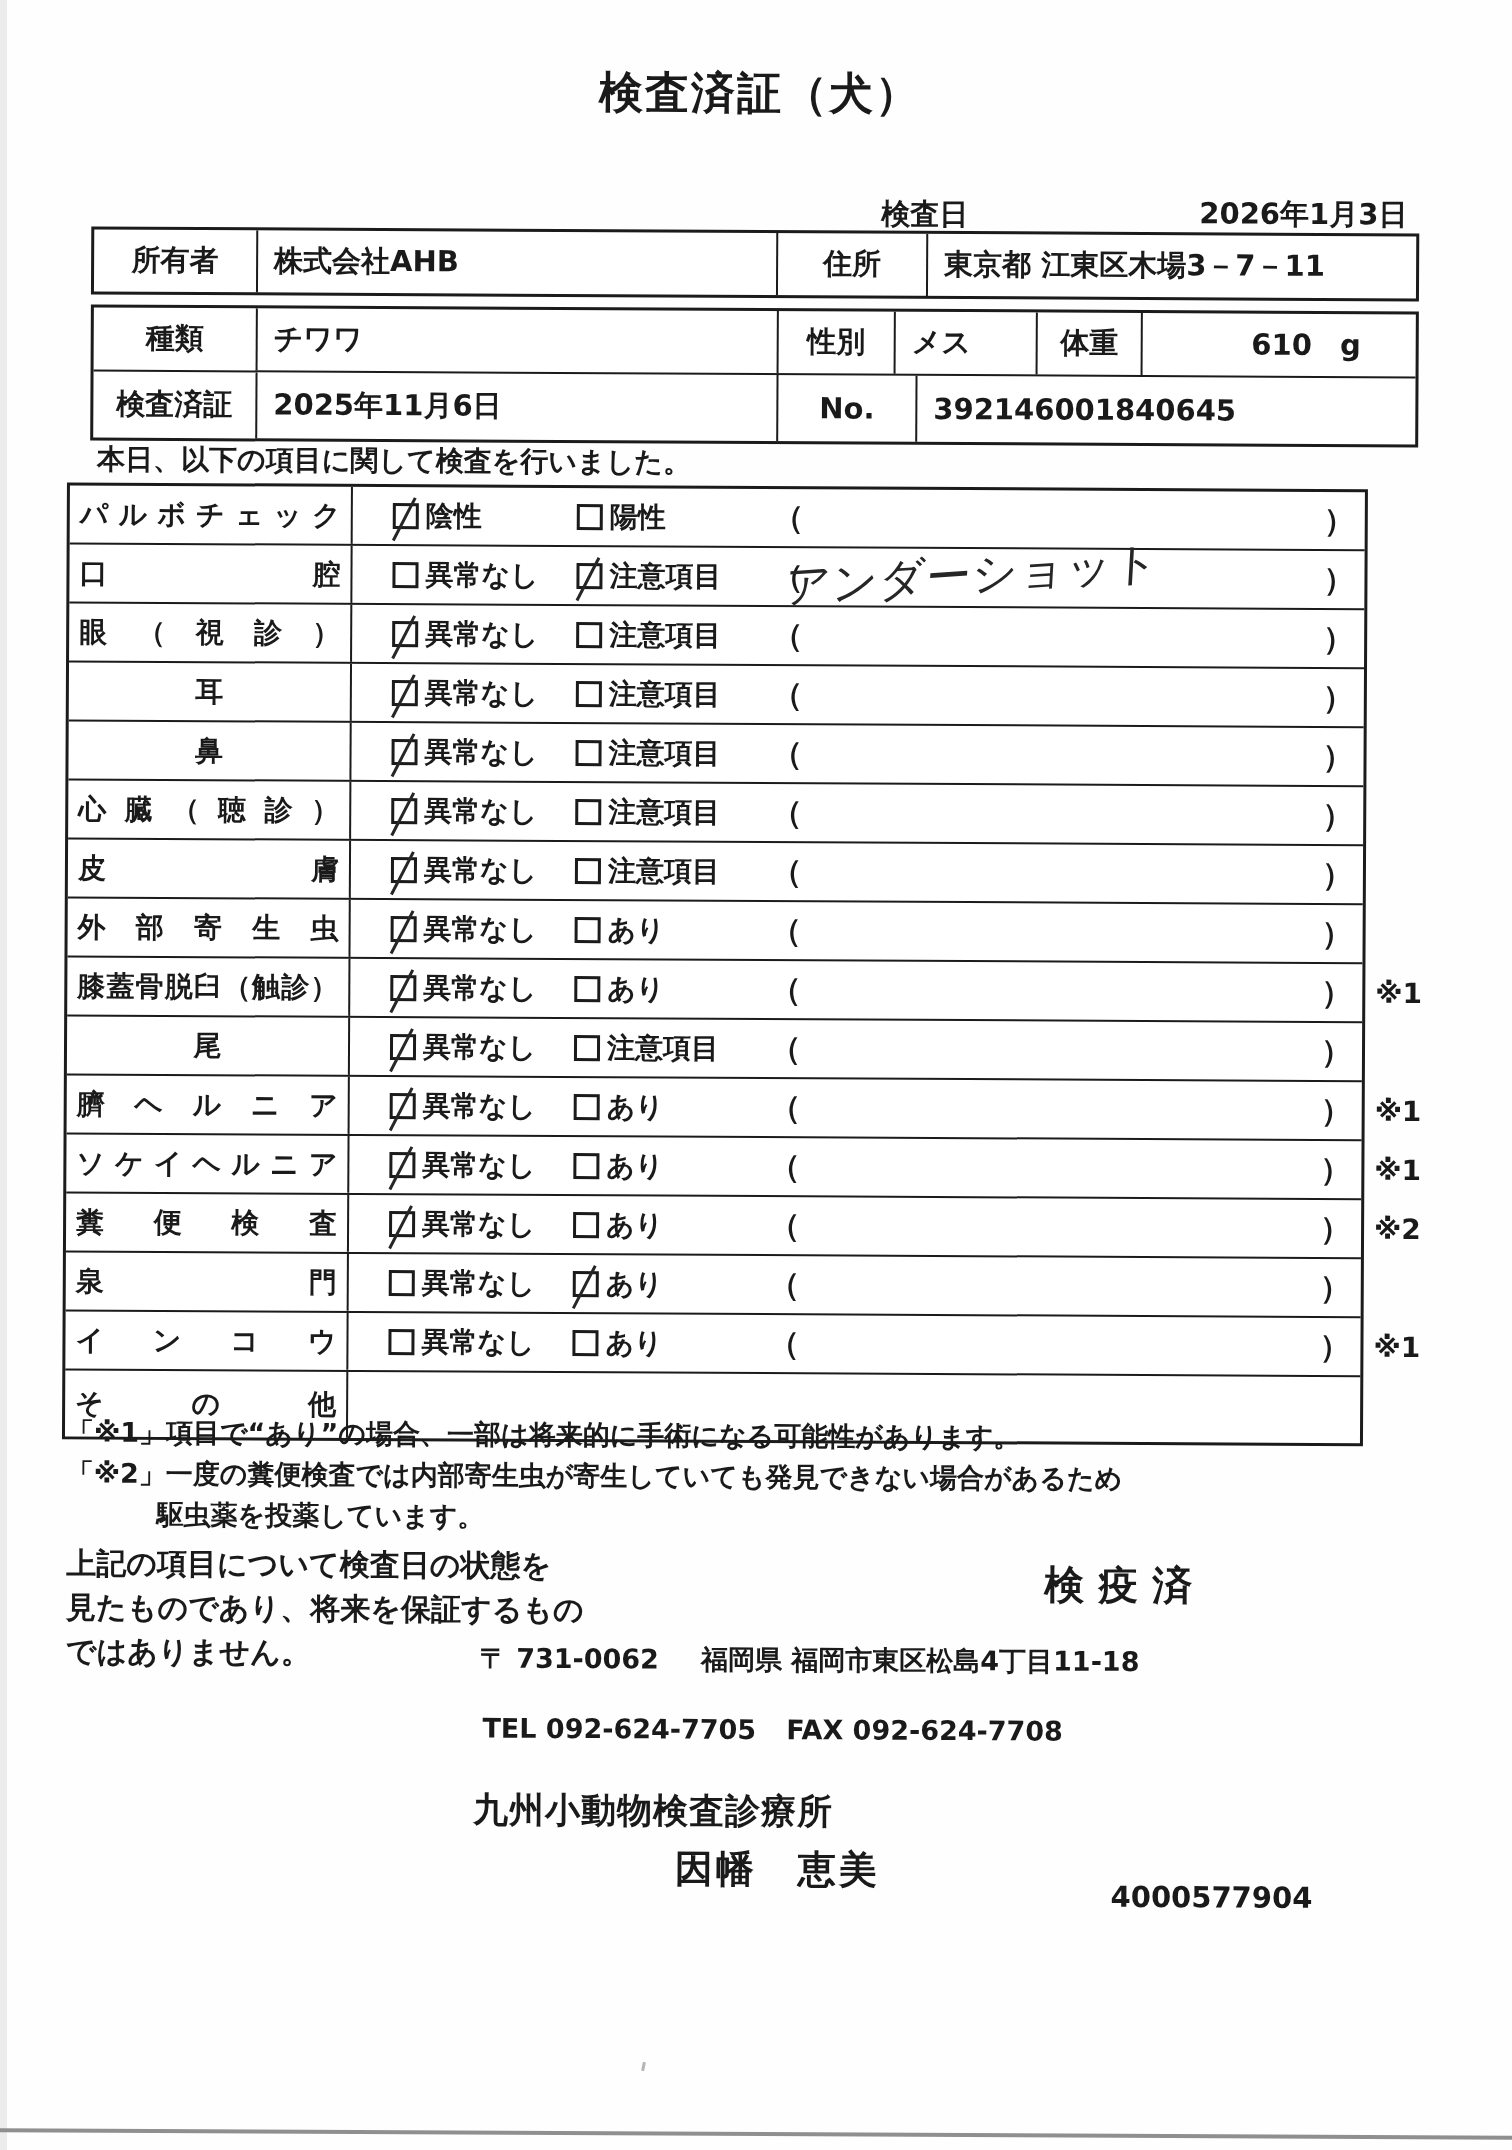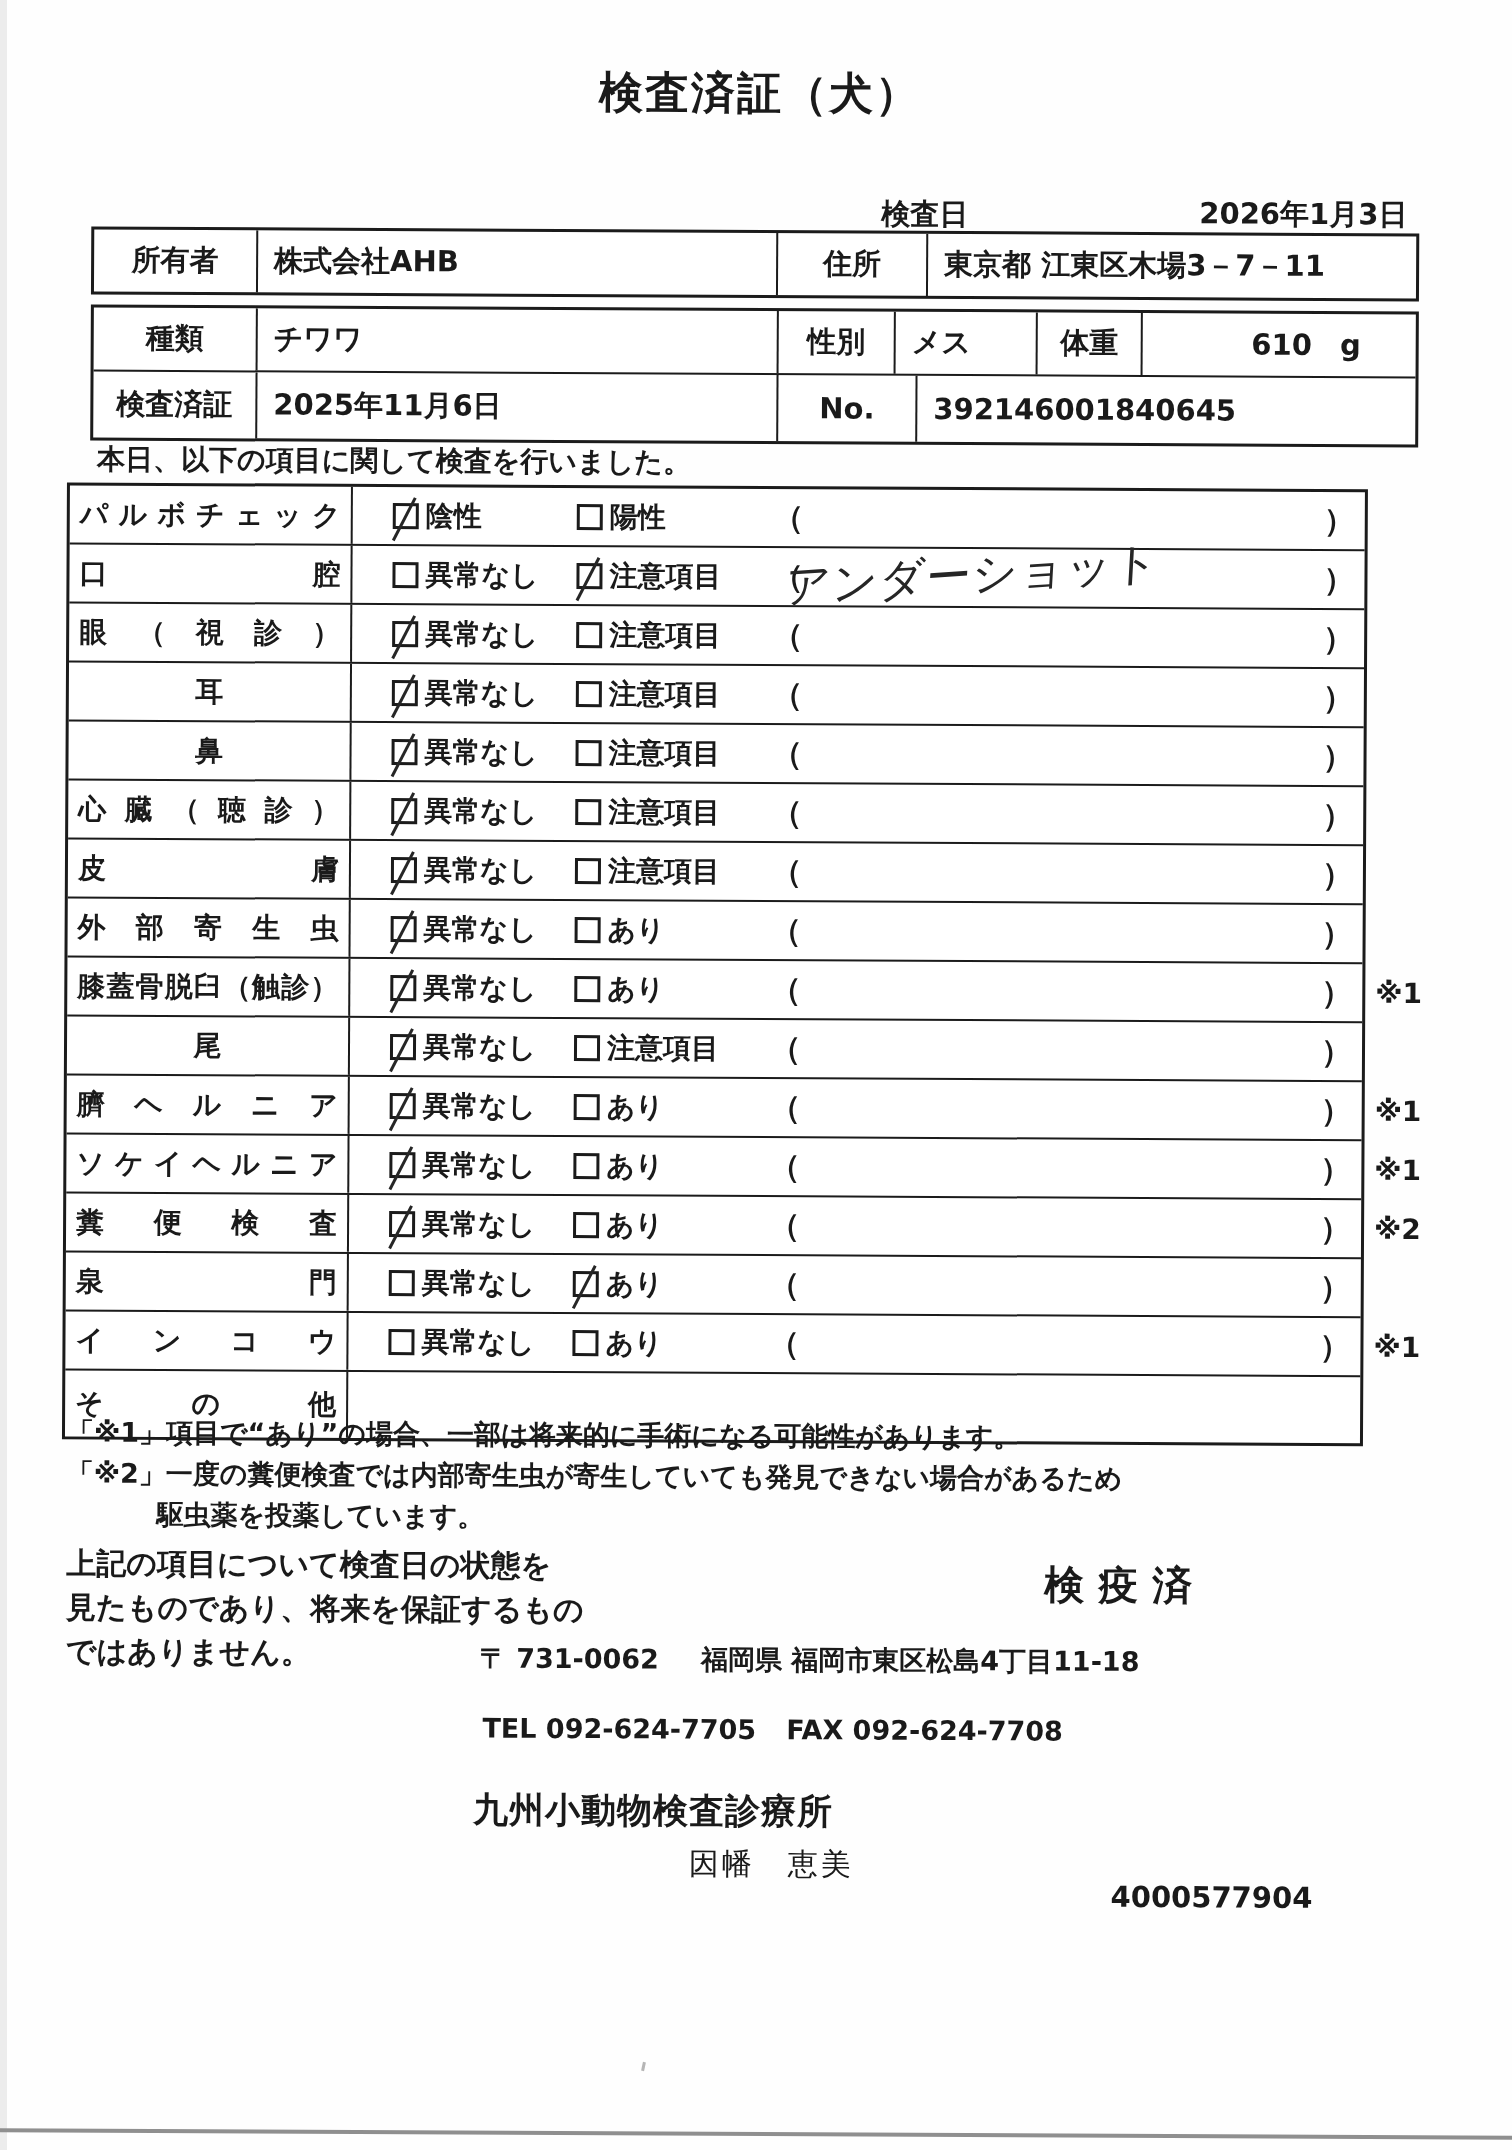--- a/index.html
+++ b/index.html
@@ -68,21 +68,21 @@
   #fn1{left:70px;top:1418px;}
   #fn2{left:70px;top:1459px;}
   #fn3{left:160px;top:1500px;}
   .para{left:70px;top:1545px;font-size:30px;font-weight:bold;line-height:44px;}
   .quarantine-stamp{left:1048px;top:1556px;font-size:40px;font-weight:600;letter-spacing:14px;text-align:center;}
   .clinic-postal{left:484px;top:1642px;font-size:27px;font-weight:600;}
   .clinic-postal .gap{display:inline-block;width:42px;}
   .clinic-tel{left:487px;top:1714px;font-size:27px;font-weight:600;}
   .clinic-tel .gap{display:inline-block;width:30px;}
   .clinic-name{left:478px;top:1788px;font-size:35px;font-weight:600;letter-spacing:1px;}
-  .examiner-name{left:694px;top:1844px;font-size:30px;font-weight:400;letter-spacing:3px;}
+  .examiner-name{left:680px;top:1844px;font-size:38px;font-weight:700;letter-spacing:3px;}
   .serial-number{left:1116px;top:1878px;font-size:29px;font-weight:600;}
 </style>
 </head>
 <body>
 
 <div class="sheet">
 
   <div class="abs doc-title">検査済証（犬）</div>
 
   <div class="abs exam-date-label">検査日</div>

